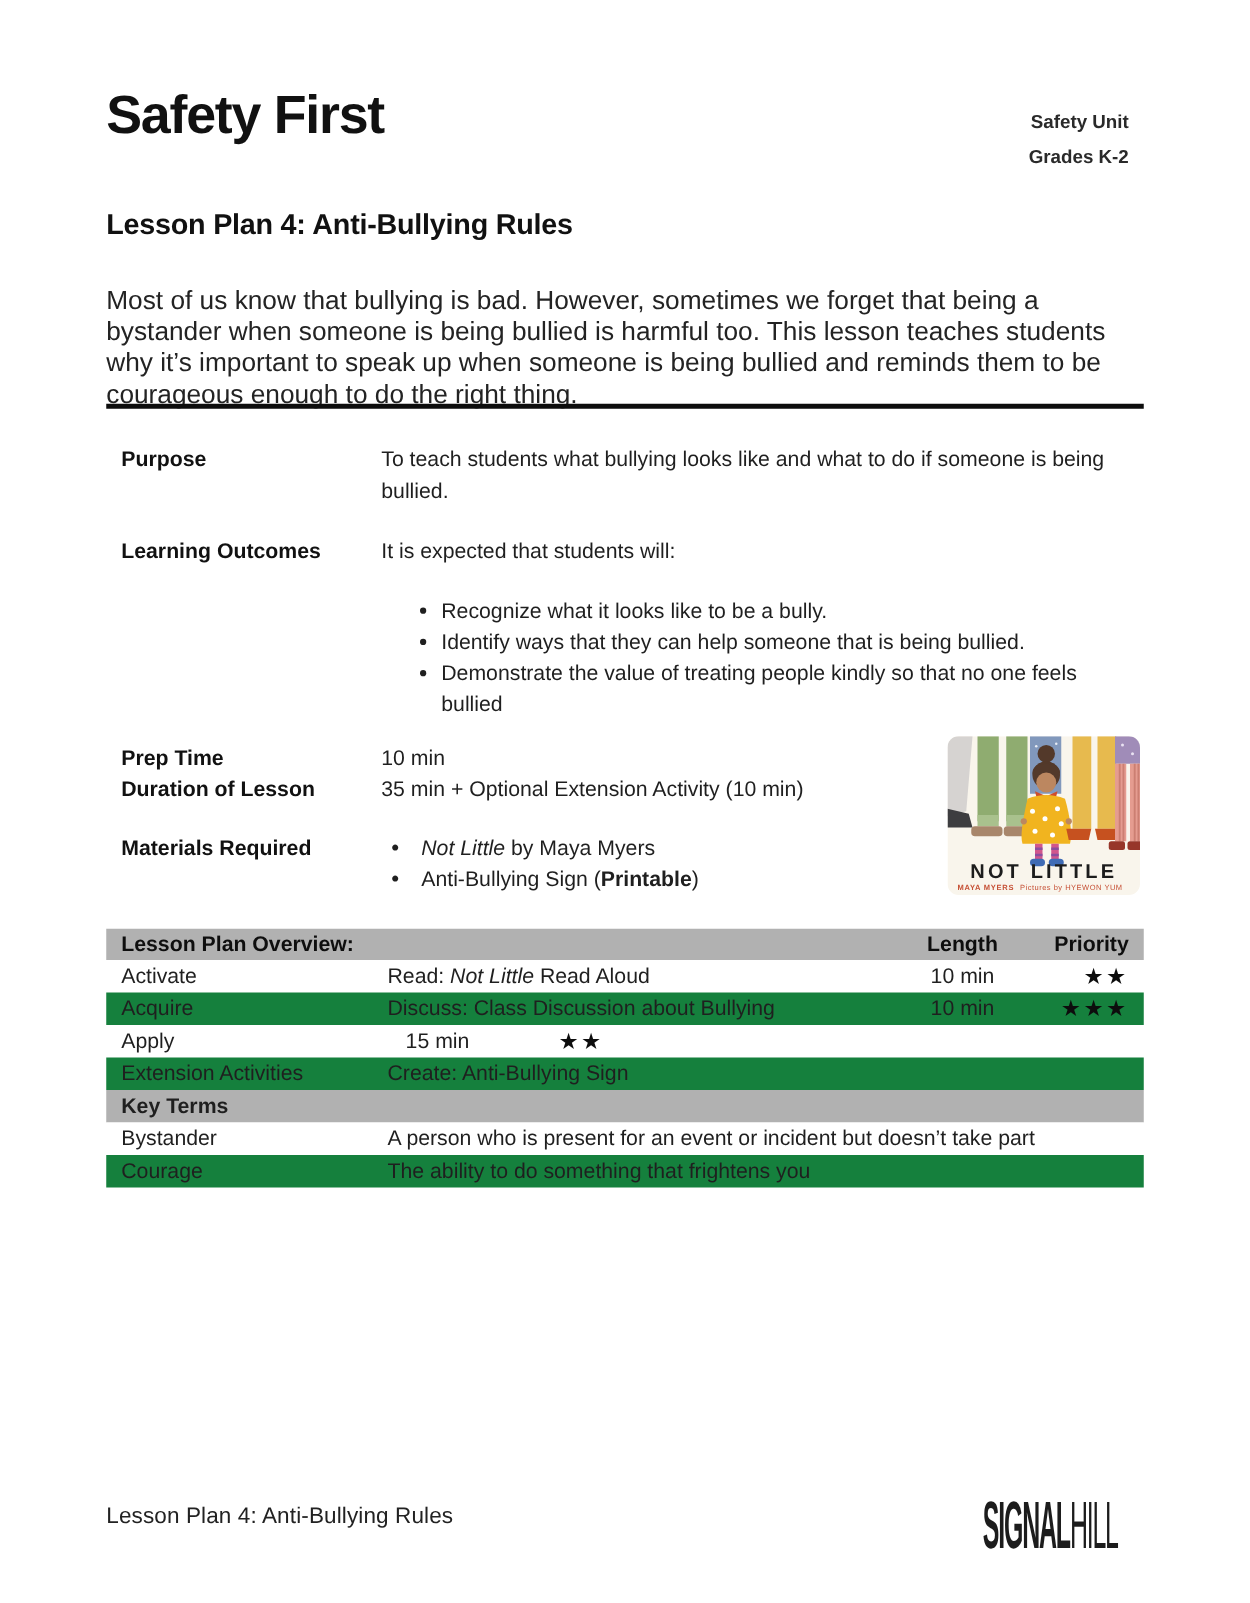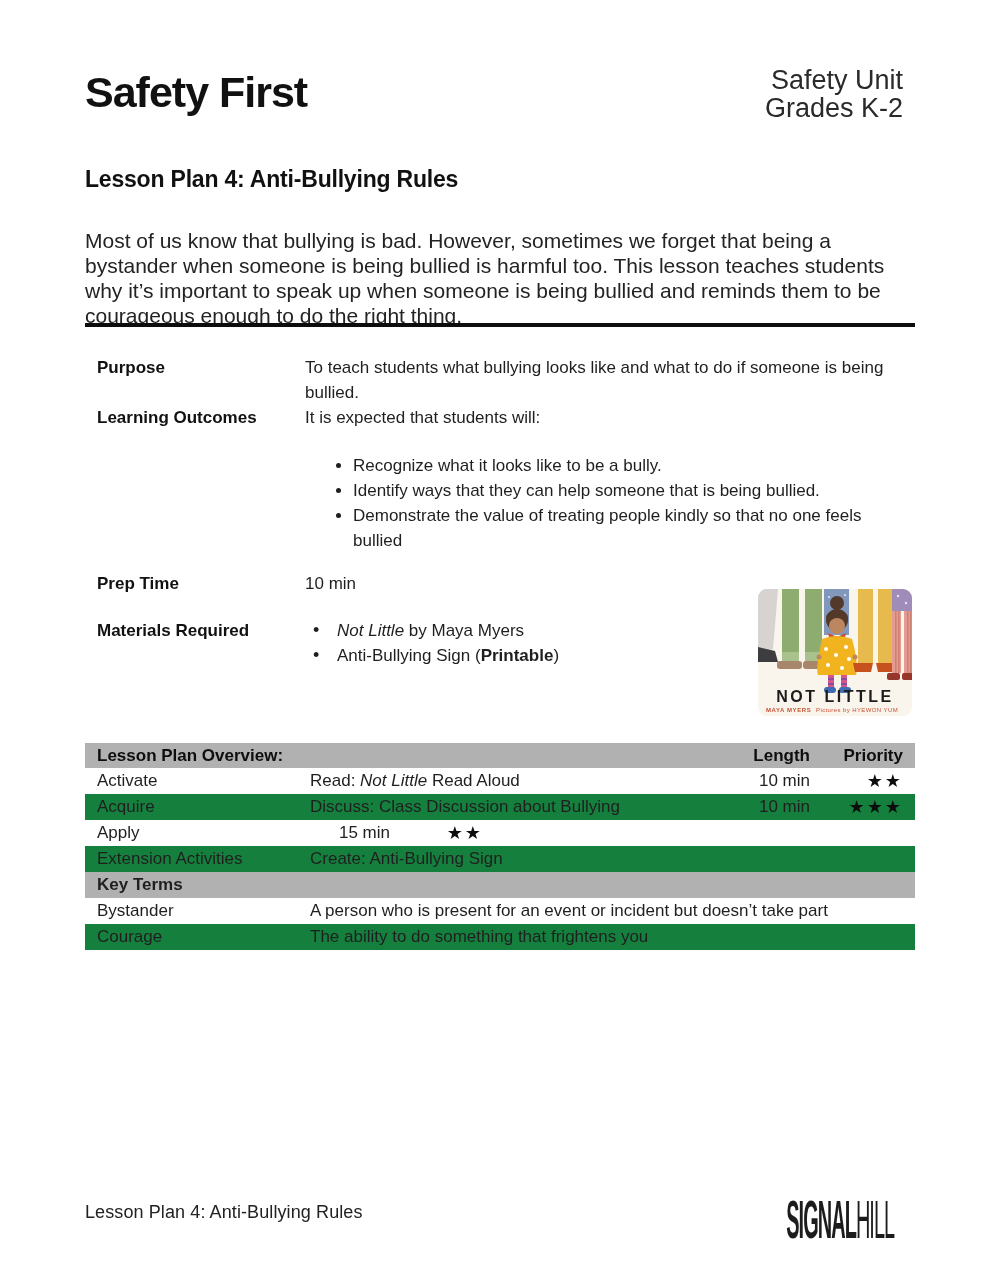--- a/index.html
+++ b/index.html
@@ -13,42 +13,42 @@
     color: #1f1f1f;
     overflow: hidden;
   }
 
   
   .brand-title {
     position: absolute; left: 85px; top: 68px;
     font-size: 43px; font-weight: 900; letter-spacing: -1px; color: #111;
   }
   .unit-info {
-    position: absolute; right: 97px; top: 66px;
-    text-align: right; font-size: 27px; line-height: 28px; color: #2a2a2a; font-weight: 400;
+    position: absolute; right: 97px; top: 84px;
+    text-align: right; font-size: 15px; line-height: 28px; color: #2a2a2a; font-weight: 700;
   }
   .lesson-title {
     position: absolute; left: 85px; top: 166px;
     font-size: 23px; font-weight: 700; color: #111; letter-spacing: -0.2px;
   }
   .intro {
     position: absolute; left: 85px; top: 228px; width: 832px;
     font-size: 21px; line-height: 25px; color: #232323;
   }
   .rule {
     position: absolute; left: 85px; top: 323px; width: 830px; height: 4px;
     background: #0d0d0d;
   }
 
   
   .details { position: absolute; left: 85px; top: 355px; width: 830px; font-size: 17px; line-height: 25px; }
   .d-row { display: flex; }
   .d-label { width: 220px; font-weight: 700; color: #111; padding-left: 12px; flex-shrink: 0; }
   .d-content { width: 595px; }
-  .row-outcomes { }
+  .row-outcomes { margin-top: 23px; }
   .outcomes-list { margin-left: 252px; padding-left: 16px; margin-top: 23px; width: 545px; }
   .outcomes-list li { margin: 0; }
   .row-prep { margin-top: 18px; }
   .row-materials { margin-top: 22px; }
   .materials-list { list-style: none; }
   .materials-list li { position: relative; padding-left: 32px; }
   .materials-list li::before { content: "•"; position: absolute; left: 8px; font-size: 18px; }
   .it { font-style: italic; }
   .b { font-weight: 700; }
 
@@ -58,21 +58,21 @@
   
   .overview { position: absolute; left: 85px; top: 743px; width: 830px; font-size: 17px; }
   .t-row { display: flex; align-items: center; height: 26px; }
   .shade-dark { background: #b1b1b1; }
   .shade-light { background: #15803d; }
   .shade-white { background: #ffffff; }
   .t-head { height: 25px; font-weight: 700; color: #0e0e0e; }
   .col-title { flex: 1; padding-left: 12px; }
   .col-step { width: 225px; padding-left: 12px; flex-shrink: 0; }
   .col-desc { flex: 1; }
-  .col-len { width: 80px; text-align: right; flex-shrink: 0; }
+  .col-len { width: 80px; text-align: center; flex-shrink: 0; }
   .col-pri { width: 105px; text-align: right; padding-right: 12px; flex-shrink: 0; }
   .stars { font-size: 18px; letter-spacing: 2px; color: #0d0d0d; }
   .keyterms-head { font-weight: 700; padding-left: 12px; }
   .col-def { flex: 1; }
 
   
   .footer-text {
     position: absolute; left: 85px; top: 1202px;
     font-size: 18px; color: #222; letter-spacing: 0.1px;
   }
@@ -103,20 +103,24 @@
       <div class="d-content">It is expected that students will:</div>
     </div>
     <ul class="outcomes-list">
       <li>Recognize what it looks like to be a bully.</li>
       <li>Identify ways that they can help someone that is being bullied.</li>
       <li>Demonstrate the value of treating people kindly so that no one feels bullied</li>
     </ul>
     <div class="d-row row-prep">
       <div class="d-label">Prep Time</div>
       <div class="d-content">10 min</div>
+    </div>
+    <div class="d-row">
+      <div class="d-label">Duration of Lesson</div>
+      <div class="d-content">35 min + Optional Extension Activity (10 min)</div>
     </div>
     <div class="d-row row-materials">
       <div class="d-label">Materials Required</div>
       <div class="d-content">
         <ul class="materials-list">
           <li><span class="it">Not Little</span><span> by Maya Myers</span></li>
           <li><span>Anti-Bullying Sign (</span><span class="b">Printable</span><span>)</span></li>
         </ul>
       </div>
     </div>

